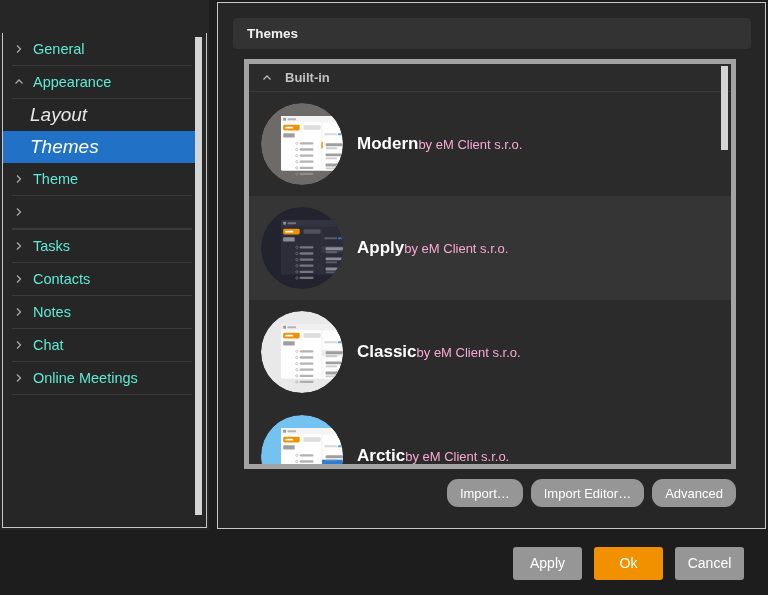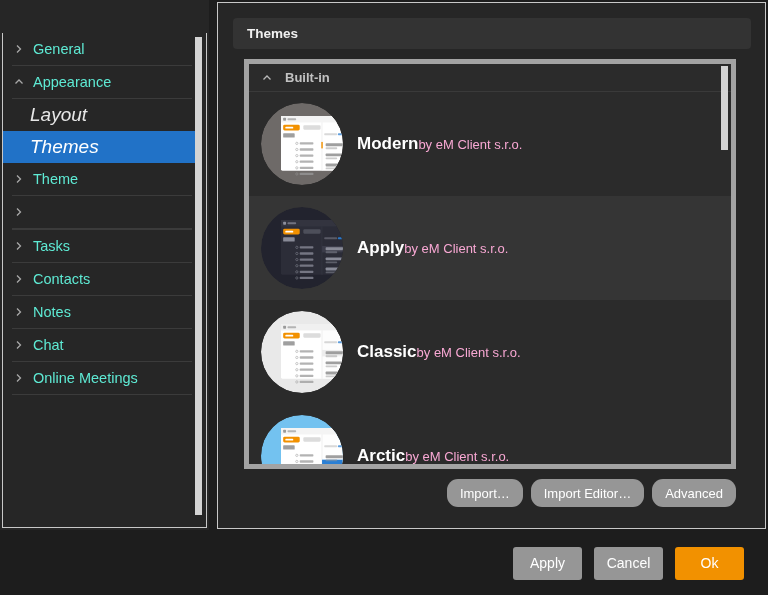--- a/index.html
+++ b/index.html
@@ -463,16 +463,16 @@
 
     <div class="panel-buttons" id="panel-buttons">
         <button class="btn">Import…</button>
         <button class="btn">Import Editor…</button>
         <button class="btn">Advanced</button>
       </div>
   </div>
 
   <div class="footer">
     <button class="btn-wide">Apply</button>
+    <button class="btn-wide btn-ok">Ok</button>
     <button class="btn-wide">Cancel</button>
-    <button class="btn-wide btn-ok">Ok</button>
   </div>
 </div>
 
 </body></html>

